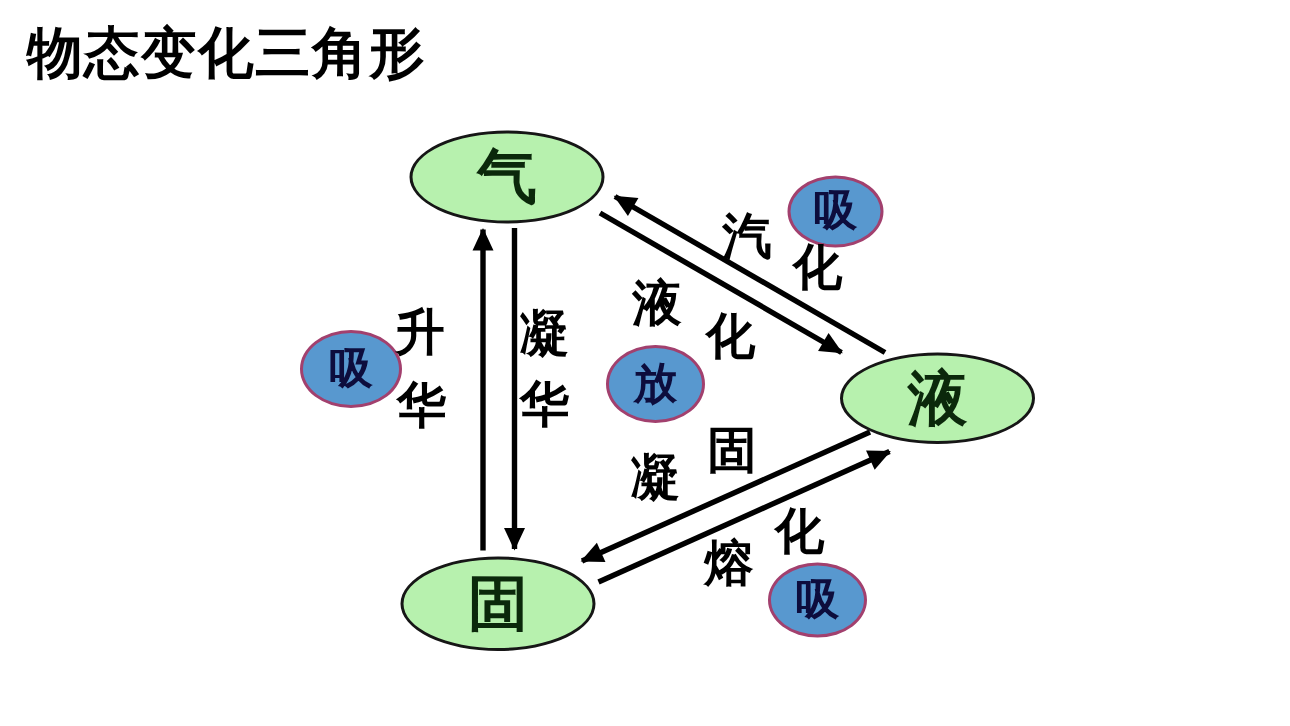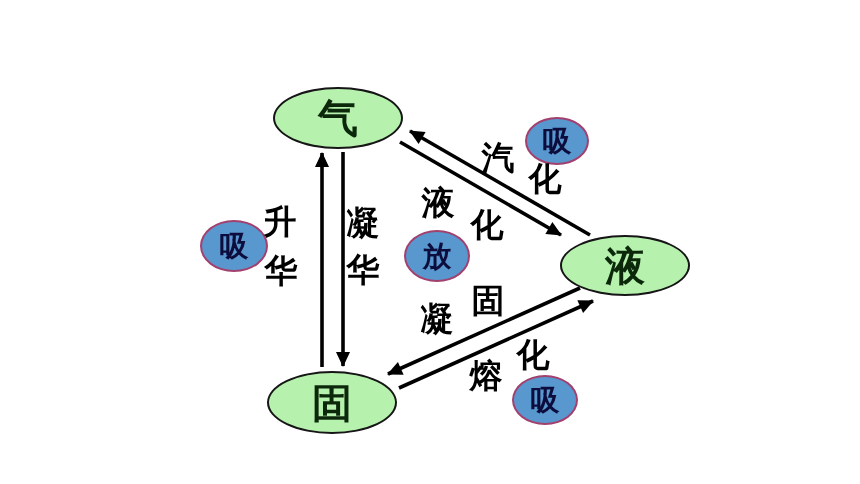--- a/index.html
+++ b/index.html
@@ -27,20 +27,21 @@
   .pchar{
     position:absolute;transform:translate(-50%,-50%);
     font-size:33px;font-weight:700;color:#000;line-height:1;white-space:nowrap;
   }
 </style>
 </head>
 <body>
 
 <div class="stage" style="--bg: #ffffff; --node-fill: #b7f1ae; --node-border: #161616; --badge-fill: #5898cf; --badge-border: #a2406e;">
 
+  <h1 class="title">物态变化三角形</h1>
 
   <svg class="arrows" width="860" height="484" viewBox="0 0 860 484">
     <defs>
       <marker id="ah" markerUnits="userSpaceOnUse" markerWidth="18" markerHeight="16" refX="15" refY="8" orient="auto">
         <path d="M1,1 L16,8 L1,15 Z" fill="#000"></path>
       </marker>
     </defs>
     <line x1="322" y1="367" x2="322" y2="153" stroke="#000" stroke-width="3.6" marker-end="url(#ah)"></line>
     <line x1="343" y1="152" x2="343" y2="366" stroke="#000" stroke-width="3.6" marker-end="url(#ah)"></line>
     <line x1="590" y1="235" x2="410" y2="131" stroke="#000" stroke-width="3.6" marker-end="url(#ah)"></line>

